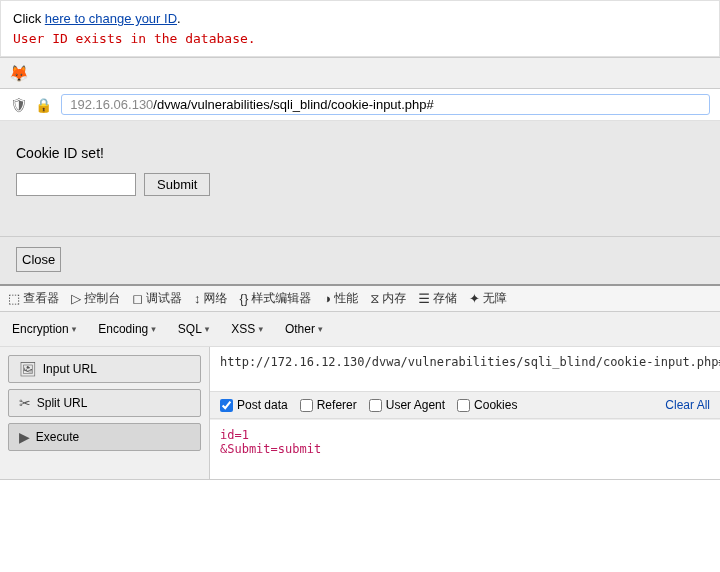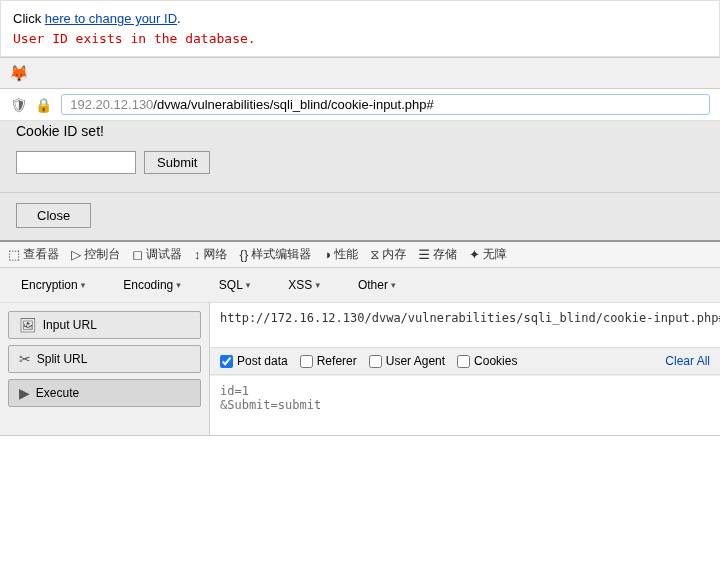--- a/index.html
+++ b/index.html
@@ -72,21 +72,21 @@
     .address-bar .url-text .url-base {
       color: #888;
     }
     .address-bar .url-text .url-path {
       color: #000;
     }
 
     
     .page-content {
       background: #e8e8e8;
-      padding: 2px 16px;
+      padding: 24px 16px;
       border-bottom: 1px solid #ccc;
     }
     .cookie-id-label {
       font-size: 14px;
       color: #000;
       margin-bottom: 12px;
     }
     .submit-row {
       display: flex;
       align-items: center;
@@ -109,21 +109,21 @@
 
     
     .close-area {
       background: #e8e8e8;
       padding: 10px 16px 12px;
       border-bottom: 2px solid #999;
     }
     .close-btn {
       background: #e8e8e8;
       border: 1px solid #999;
-      padding: 4px 20px;
+      padding: 4px 5px;
       font-size: 13px;
       cursor: pointer;
     }
 
     
     .devtools-bar {
       background: #f5f5f5;
       border-bottom: 1px solid #ccc;
       padding: 4px 8px;
       display: flex;
@@ -146,24 +146,24 @@
     }
 
     
     .hackbar {
       background: #f0f0f0;
       border-bottom: 1px solid #ccc;
     }
 
     
     .hackbar-toolbar {
-      padding: 6px 12px;
-      display: flex;
-      align-items: center;
-      gap: 20px;
+      padding: 6px 3px;
+      display: flex;
+      align-items: center;
+      gap: 4px;
       background: #f0f0f0;
       border-bottom: 1px solid #ddd;
     }
     .dropdown-btn {
       background: #f0f0f0;
       border: 1px solid transparent;
       padding: 3px 8px;
       font-size: 12px;
       cursor: pointer;
       display: flex;
@@ -272,21 +272,21 @@
       text-decoration: none;
     }
 
     
     .postdata-area {
       background: #fff;
       min-height: 60px;
       padding: 8px 10px;
       font-family: monospace;
       font-size: 12px;
-      color: #737373;
+      color: #be185d;
       border-top: 1px solid #eee;
     }
 
     
     .checkbox-checked {
       accent-color: #1a73e8;
     }
   </style>
 </head>
 <body>
@@ -301,21 +301,21 @@
 </div>
 
 <div class="browser-titlebar">
   <span class="firefox-icon">🦊</span>
 </div>
 
 <div class="address-bar">
   <span class="shield-icon">🛡</span>
   <span class="lock-icon">🔒</span>
   <div class="url-text">
-    <span class="url-base">192.20.12.130</span><span class="url-path">/dvwa/vulnerabilities/sqli_blind/cookie-input.php#</span>
+    <span class="url-base">192.16.06.130</span><span class="url-path">/dvwa/vulnerabilities/sqli_blind/cookie-input.php#</span>
   </div>
 </div>
 
 <div class="page-content">
   <div class="cookie-id-label">Cookie ID set!</div>
   <div class="submit-row">
     <input type="text" class="text-input" value="" style="">
     <button class="submit-btn">Submit</button>
   </div>
 </div>

